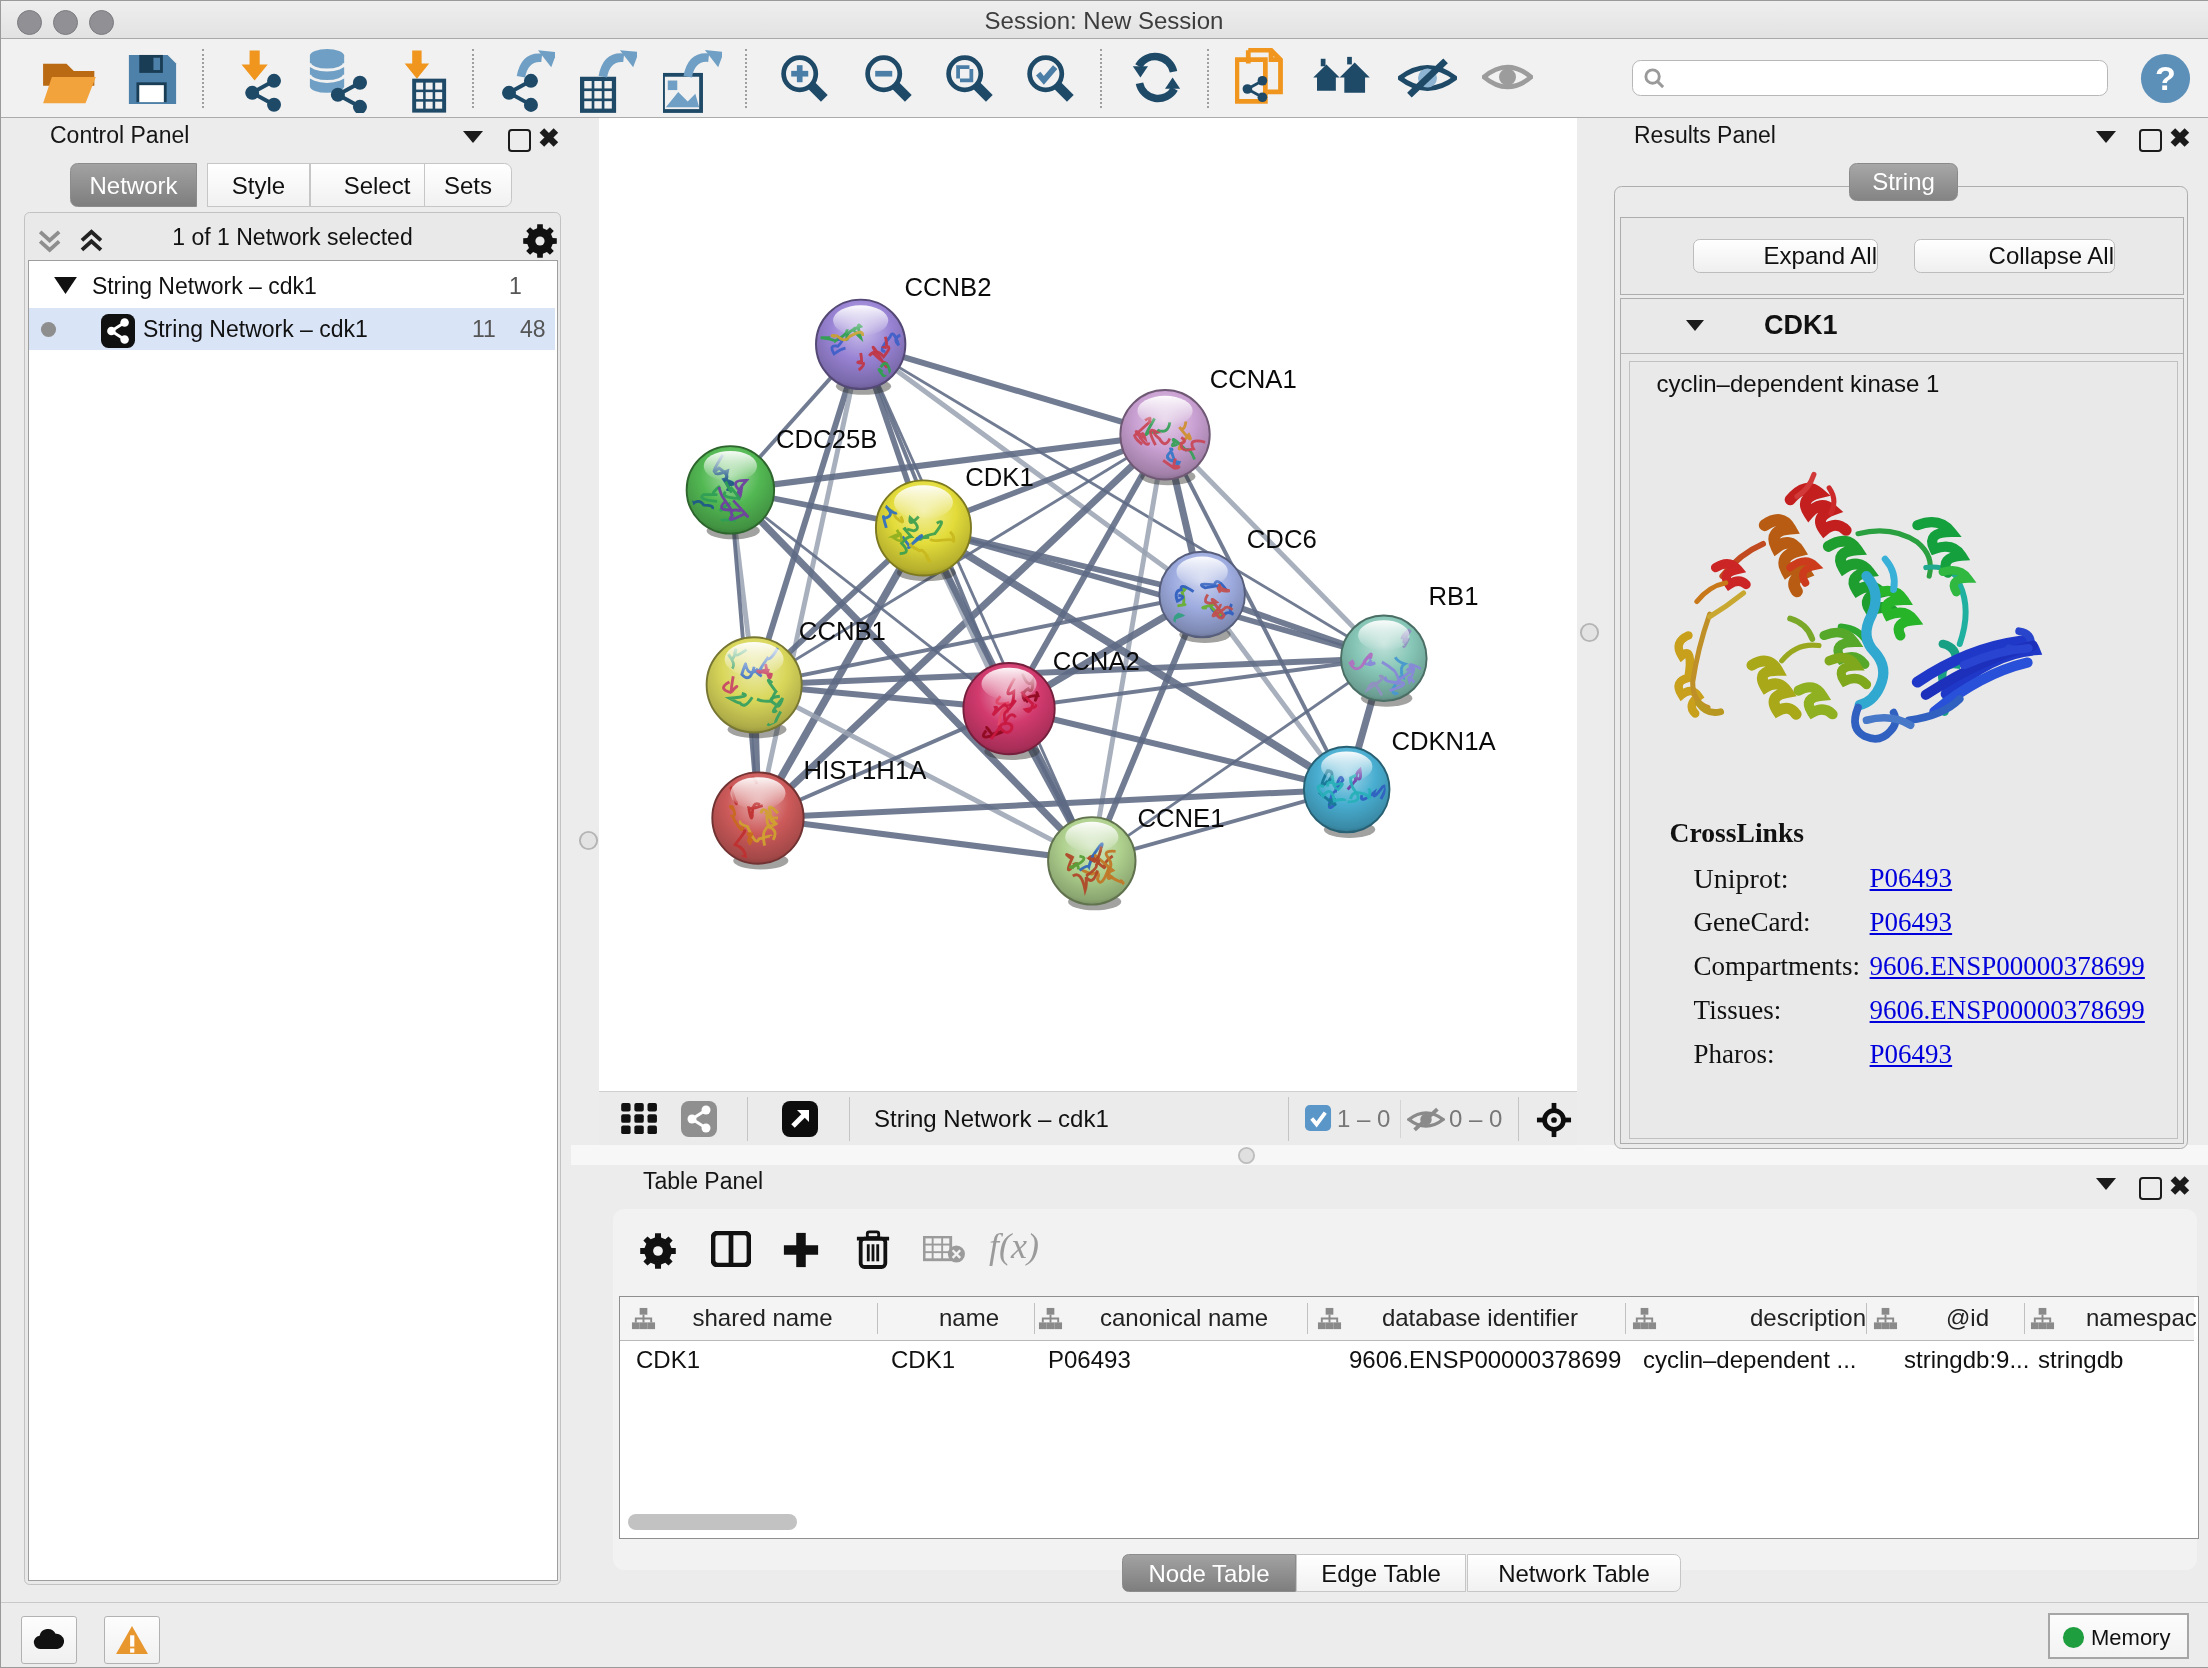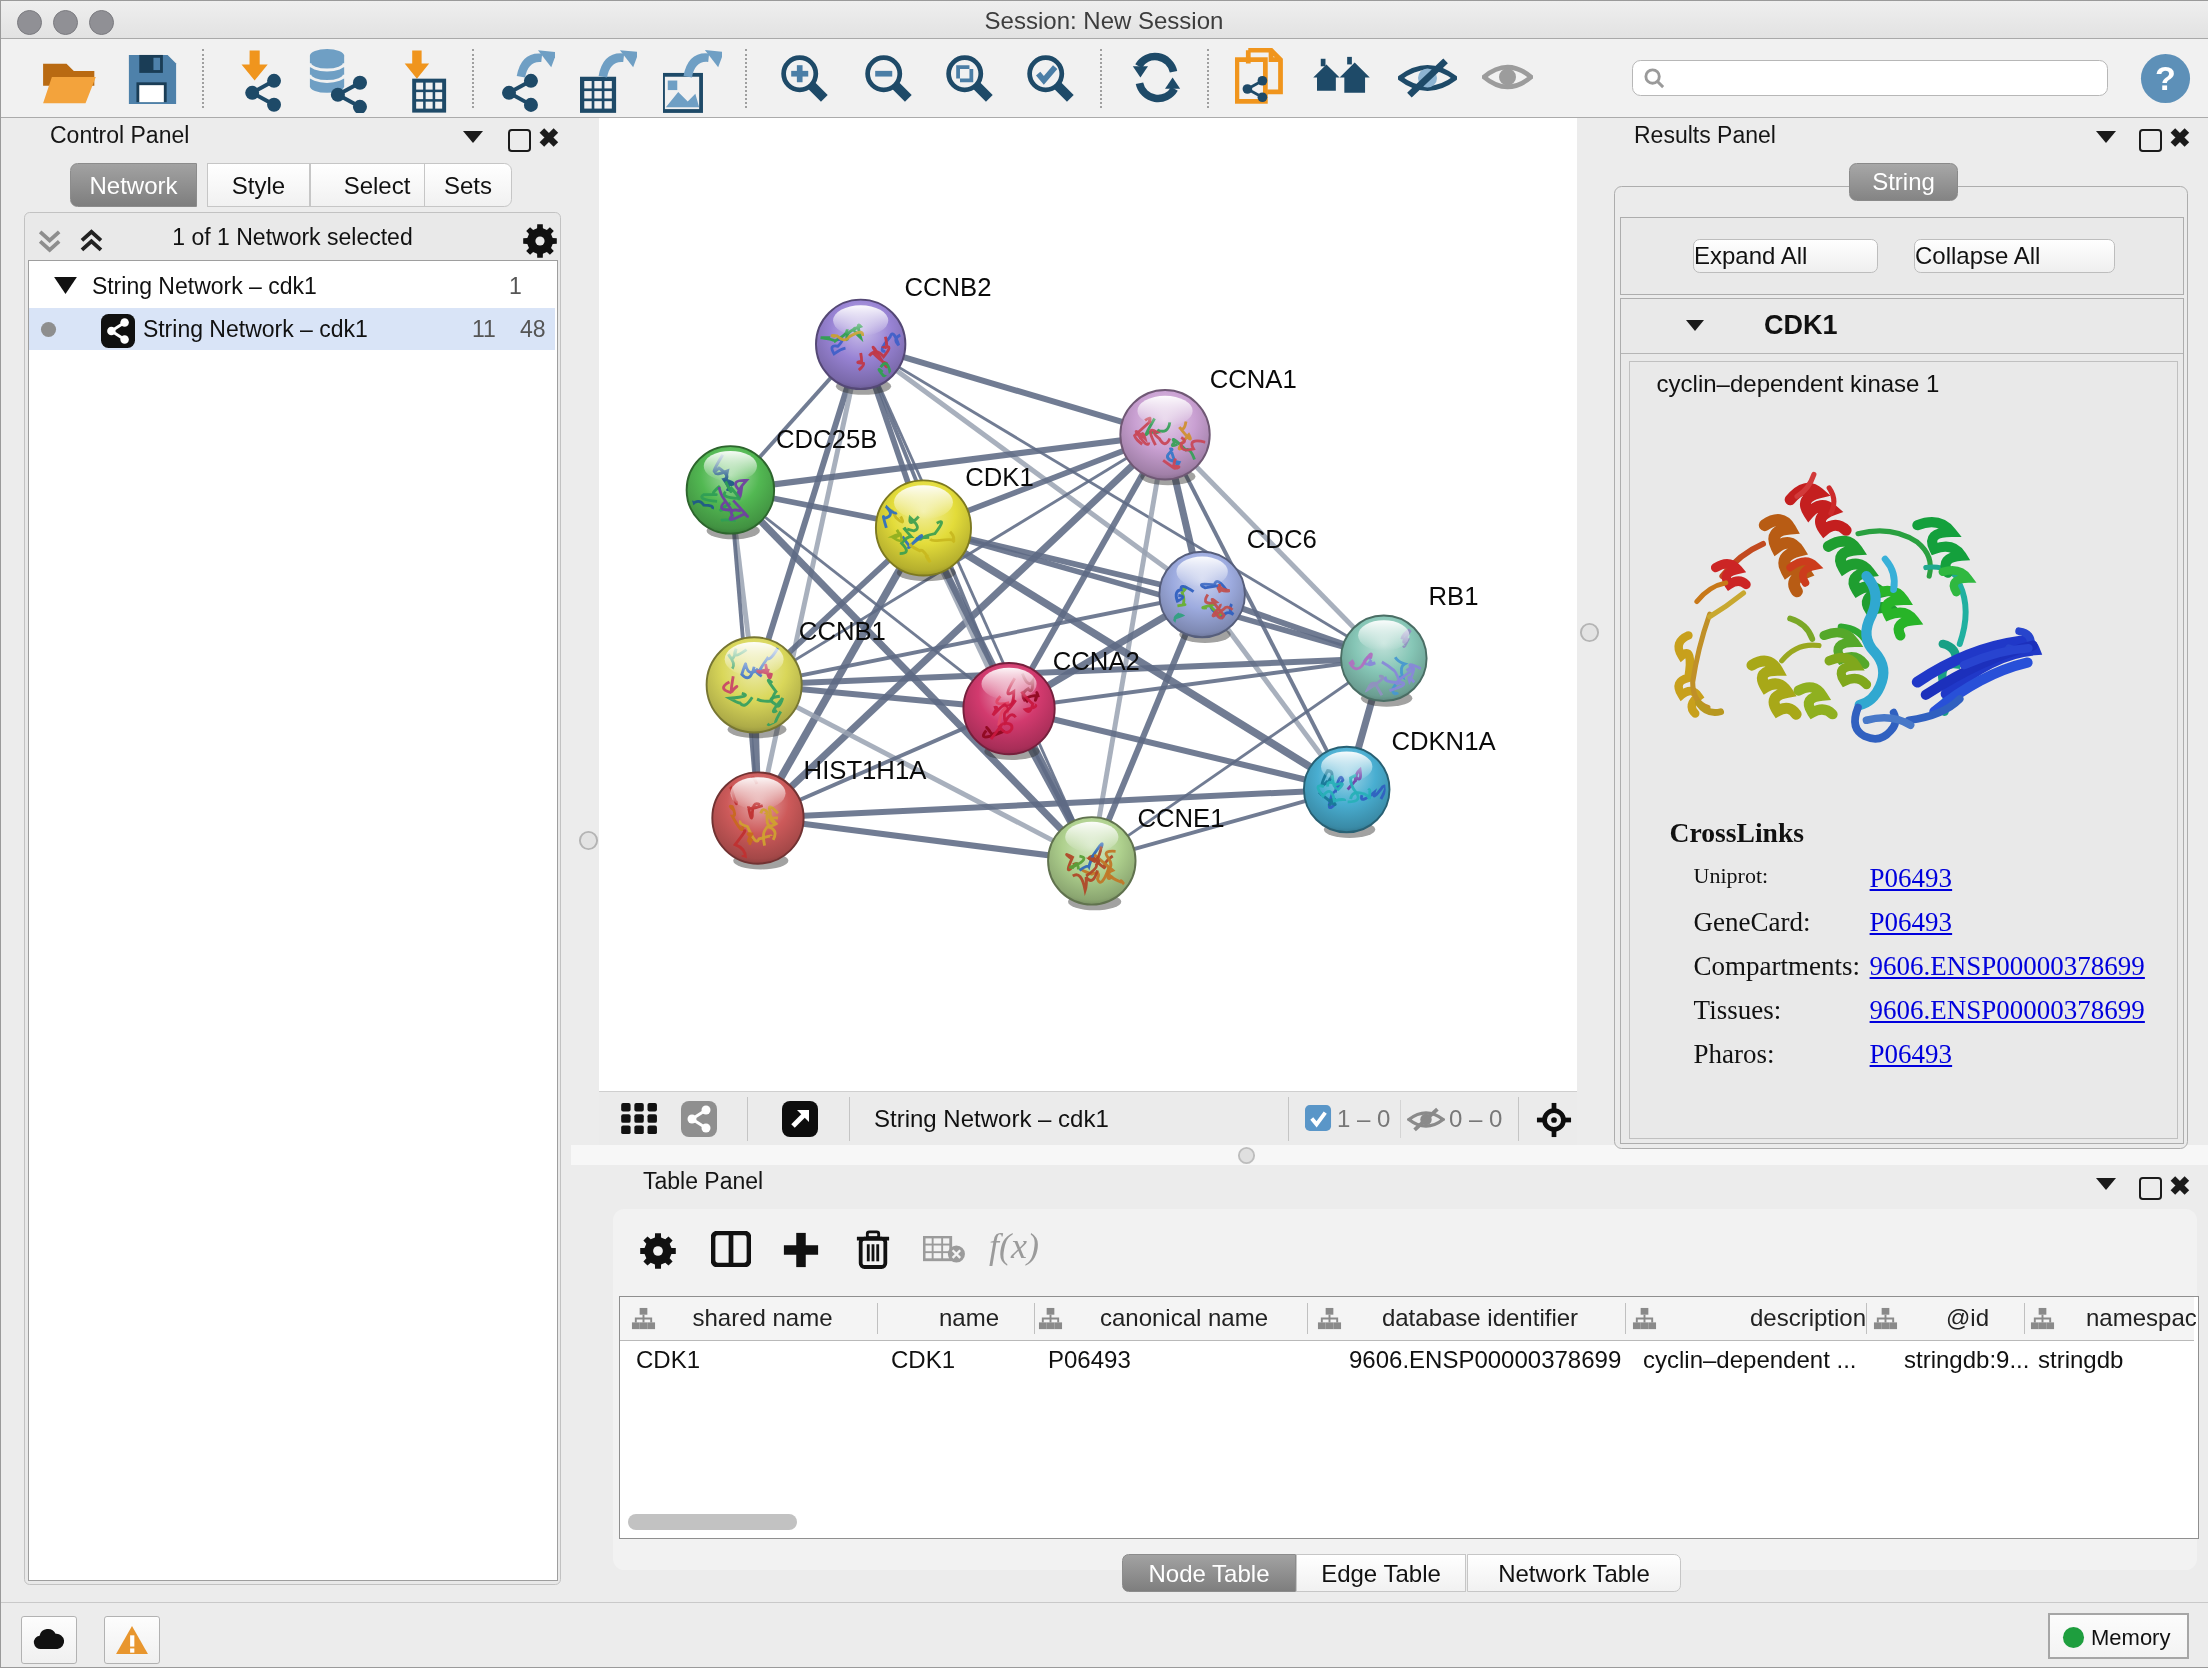--- a/index.html
+++ b/index.html
@@ -24,21 +24,21 @@
 .tabbtn{position:absolute;top:0;height:44px;line-height:44px;text-align:center;
  background:linear-gradient(#ffffff,#f1f1f1);border:1px solid #c6c6c6;
  font-size:24px;color:#111;box-sizing:border-box;}
 .tabsel{background:linear-gradient(#a2a2a2,#7e7e7e);color:#fff;border-color:#8c8c8c;}
 .cpbox{left:24px;top:212px;width:535px;height:1371px;background:#e9e9e9;
  border:1px solid #c2c2c2;border-radius:5.7px;}
 .cplist{position:absolute;left:2.9px;top:47px;width:528px;height:1319px;
  background:#fff;border:1px solid #9e9e9e;}
 .netrow{position:absolute;left:0;width:526px;height:42px;font-size:23px;}
 .btn{background:linear-gradient(#ffffff,#efefef);border:1.9px solid #bdbdbd;
- border-radius:6.7px;font-size:24px;color:#111;text-align:left;}
+ border-radius:6.7px;font-size:24px;color:#111;text-align:right;}
 .serif{font-family:"Liberation Serif",serif;}
 .rpbox{position:absolute;left:1614px;width:574px;background:#ebebeb;
  border:1px solid #adadad;box-sizing:border-box;}
 .gray-grad{background:linear-gradient(#a7a7a7,#848484);color:#fff;}
 .tblhdr{font-size:24px;color:#222;}
 .cellval{position:absolute;top:0;height:33px;line-height:33px;font-size:24px;color:#111;}
 </style></head><body>
 <div class="abs" style="left:0;top:0;width:2207px;height:1666px;border:1px solid #9a9a9a;z-index:99;pointer-events:none"></div>
 <div class="abs titlebar">
     <div class="tl" style="left:17px"></div>
@@ -750,21 +750,21 @@
           <path d="M300 70 q26 -10 40 8 q-30 0 -20 20 q22 -8 32 8 q-26 2 -16 20" stroke="#14a03c" stroke-width="12"></path>
           <path d="M330 125 q20 -6 30 8 q-24 0 -14 16" stroke="#30b840" stroke-width="10"></path>
           <path d="M196 230 q22 -10 32 6 q-26 0 -14 18 q16 -8 26 4" stroke="#80a81c" stroke-width="11"></path>
           <path d="M240 300 q30 -8 52 6" stroke="#4878c8" stroke-width="9"></path>
           <path d="M310 270 q70 -45 126 -58" stroke="#1c30bc" stroke-width="12"></path>
           <path d="M355 235 q40 -18 76 -20" stroke="#2844d0" stroke-width="10"></path>
           <path d="M150 120 q18 -14 30 -2 q-22 4 -12 20" stroke="#cc3c1c" stroke-width="9"></path>
         </g>
       </svg>
       <div class="abs serif" style="left:40px;top:455px;font-size:27.6px;font-weight:bold">CrossLinks</div>
-      <div class="abs serif" style="left:64px;top:501px;font-size:22px">Uniprot:</div>
+      <div class="abs serif" style="left:64px;top:501px;font-size:28px">Uniprot:</div>
       <div class="abs serif lnk" style="left:240px;top:501px;font-size:27px;text-decoration:underline;color:#0000dd">P06493</div>
       <div class="abs serif" style="left:64px;top:545px;font-size:27px">GeneCard:</div>
       <div class="abs serif lnk" style="left:240px;top:545px;font-size:27px;text-decoration:underline;color:#0000dd">P06493</div>
       <div class="abs serif" style="left:64px;top:589px;font-size:27px">Compartments:</div>
       <div class="abs serif lnk" style="left:240px;top:589px;font-size:27px;text-decoration:underline;color:#0000dd">9606.ENSP00000378699</div>
       <div class="abs serif" style="left:64px;top:633px;font-size:27px">Tissues:</div>
       <div class="abs serif lnk" style="left:240px;top:633px;font-size:27px;text-decoration:underline;color:#0000dd">9606.ENSP00000378699</div>
       <div class="abs serif" style="left:64px;top:677px;font-size:27px">Pharos:</div>
       <div class="abs serif lnk" style="left:240px;top:677px;font-size:27px;text-decoration:underline;color:#0000dd">P06493</div>
     </div>

